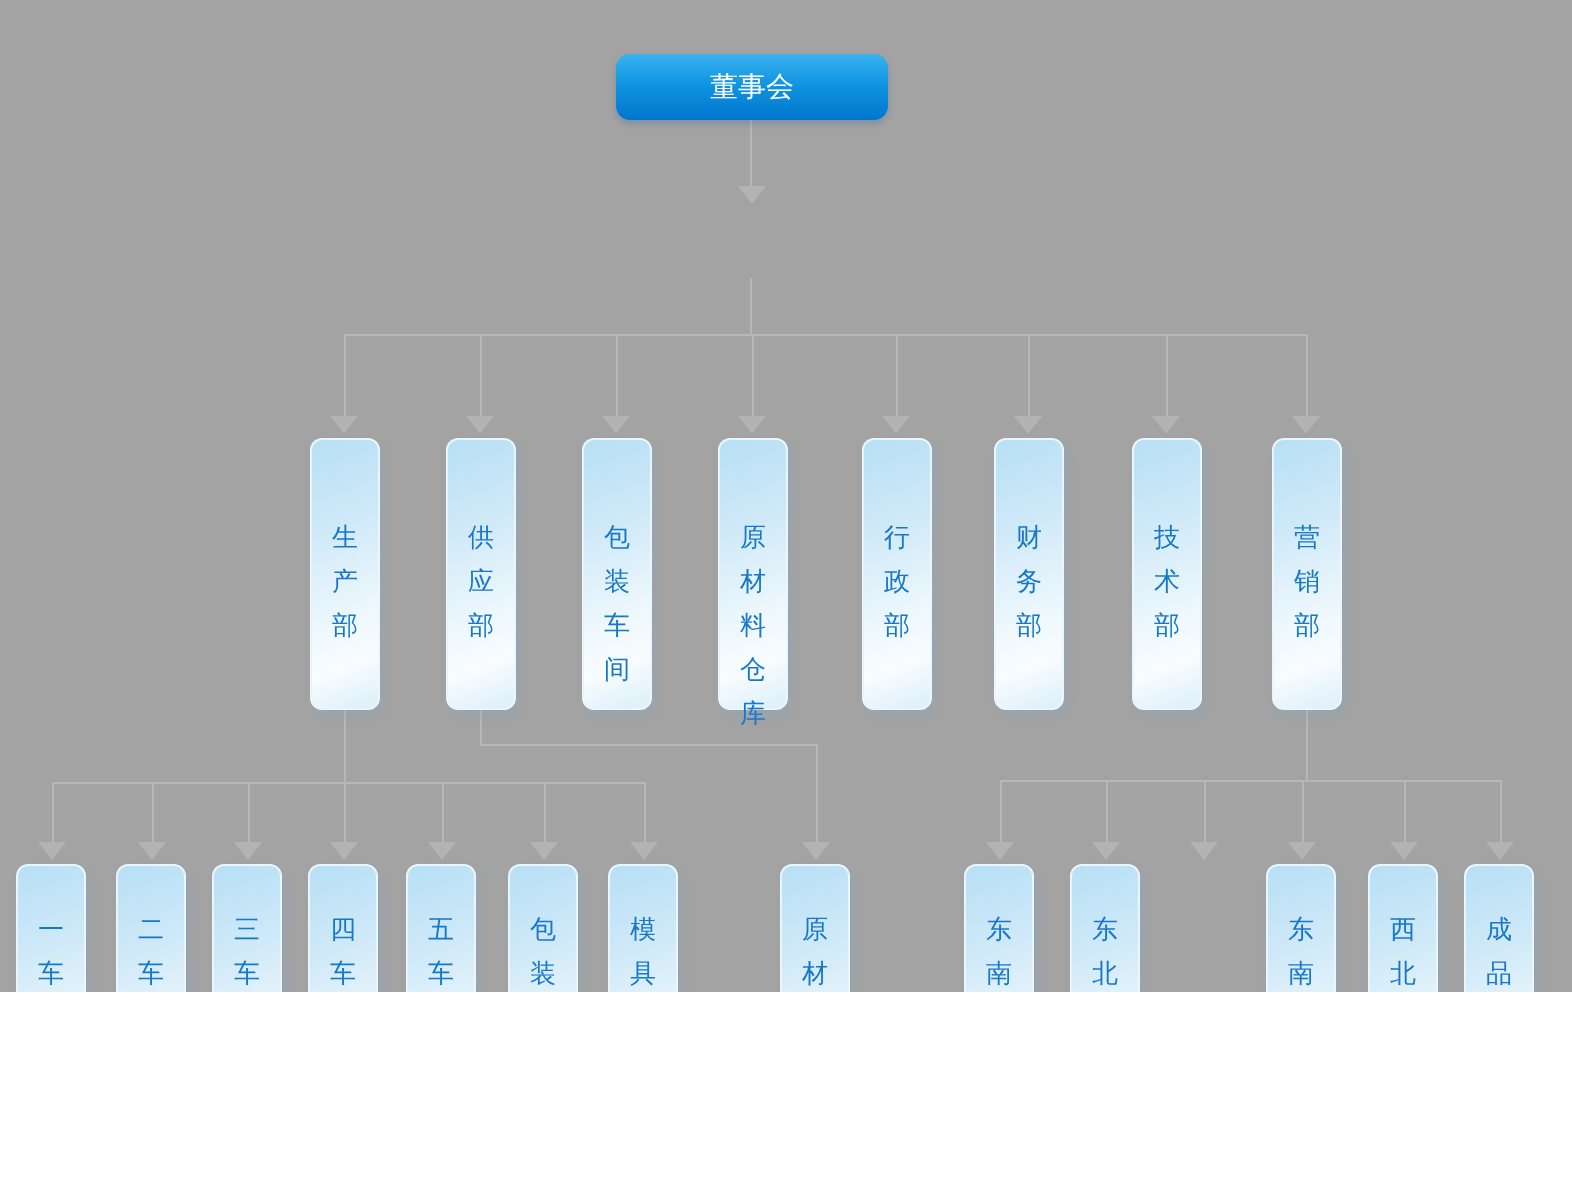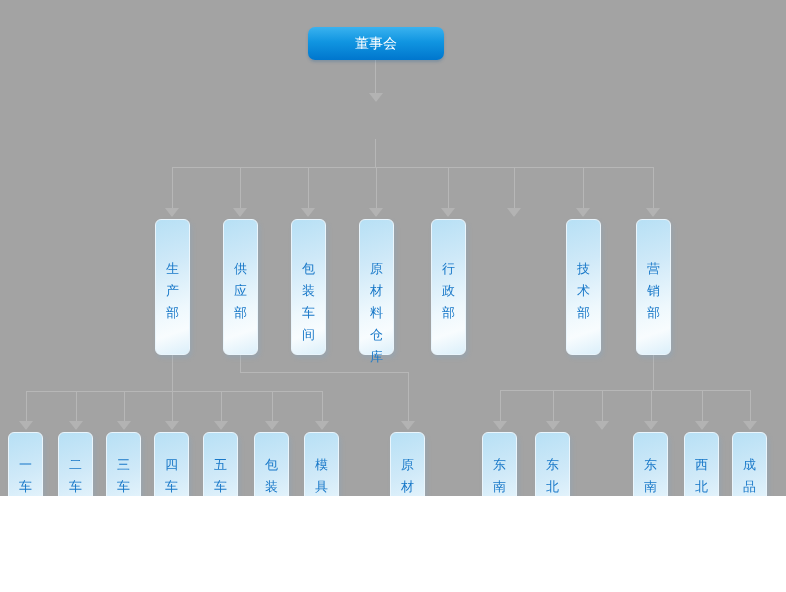--- a/index.html
+++ b/index.html
@@ -117,20 +117,23 @@
   </div>
   <div class="litebox dept" style="left:291px">
     <span class="vtext">包装车间</span>
   </div>
   <div class="litebox dept" style="left:359px">
     <span class="vtext">原材料仓库</span>
   </div>
   <div class="litebox dept" style="left:431px">
     <span class="vtext">行政部</span>
   </div>
+  <div class="litebox dept" style="left:497px">
+    <span class="vtext">财务部</span>
+  </div>
   <div class="litebox dept" style="left:566px">
     <span class="vtext">技术部</span>
   </div>
   <div class="litebox dept" style="left:636px">
     <span class="vtext">营销部</span>
   </div>
 
   <div class="litebox unit" style="left:8px">
     <span class="vtext">一车间</span>
   </div>

